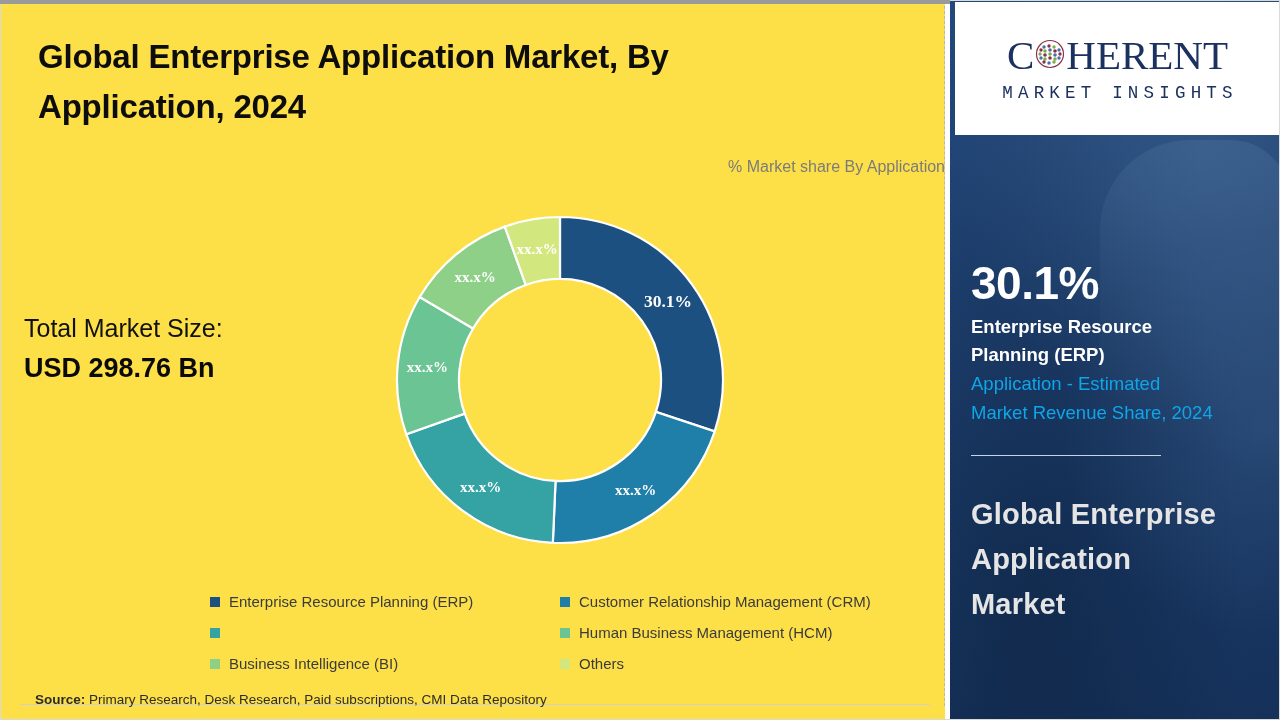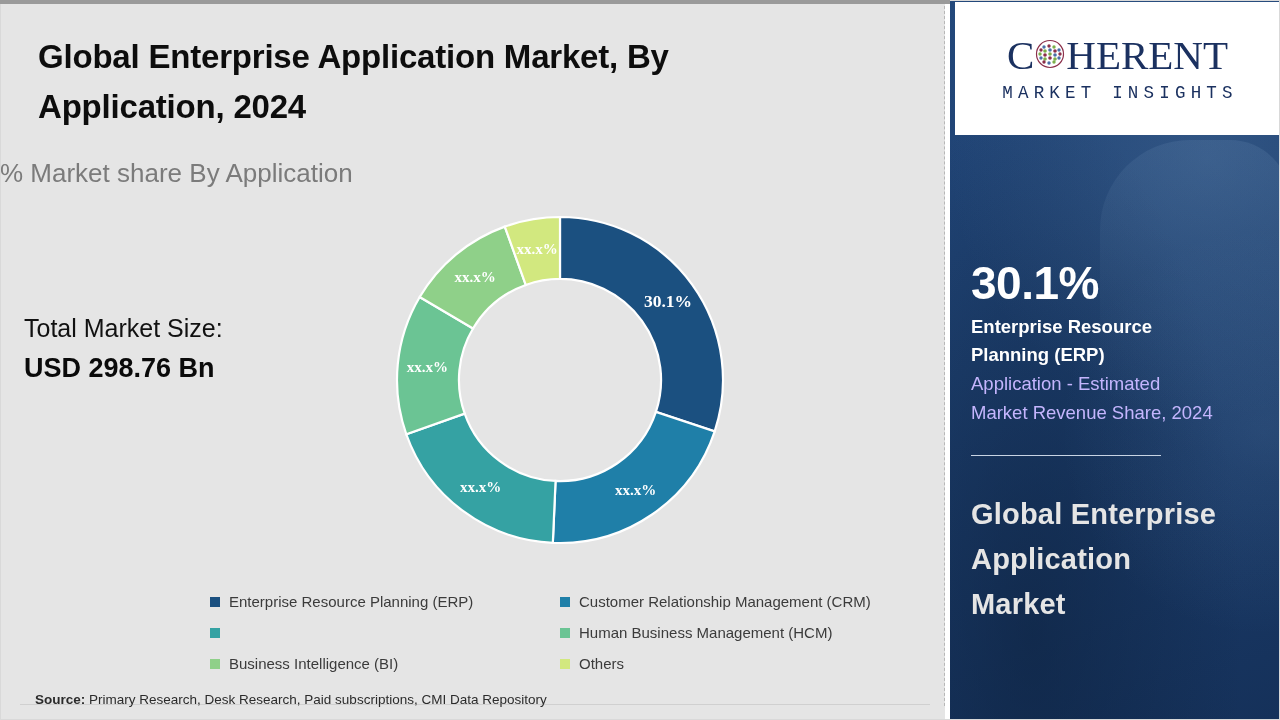--- a/index.html
+++ b/index.html
@@ -20,35 +20,35 @@
     border: 1px solid #d9d9d9;
     pointer-events: none;
   }
   #frame-top-line {
     position: absolute; left: 0; top: 0; width: 950px; height: 4px;
     background: #9a9a9a;
   }
   
   #left-panel {
     position: absolute; left: 0; top: 0; width: 945px; height: 720px;
-    background: #e5e5e5;
+    background: #fde047;
   }
   #divider-dashed {
     position: absolute; left: 944px; top: 6px; width: 0; height: 700px;
     border-left: 1px dashed #b7b7b7;
   }
   #title {
     position: absolute; left: 38px; top: 32px; width: 760px;
     font-size: 33px; font-weight: bold; line-height: 1.52;
     color: #0d0d0d; letter-spacing: -0.2px;
   }
   #subtitle {
     position: absolute; left: 0; top: 158px; width: 945px;
-    text-align: left;
-    font-size: 26px; color: #7b7b7b; font-weight: normal;
+    text-align: right;
+    font-size: 16px; color: #7b7b7b; font-weight: normal;
   }
   #total-block {
     position: absolute; left: 24px; top: 310px; width: 330px;
   }
   #total-label { font-size: 25px; color: #111111; line-height: 1.5; }
   #total-value { font-size: 27px; color: #0a0a0a; font-weight: bold; line-height: 1.5; }
 
   
   #donut-wrap {
     position: absolute; left: 395px; top: 215px; width: 330px; height: 330px;
@@ -131,21 +131,21 @@
   }
   #stat-number {
     font-size: 46px; font-weight: bold; color: #ffffff; line-height: 1.12;
     letter-spacing: -0.5px;
   }
   #stat-bold {
     font-size: 18.5px; font-weight: bold; color: #ffffff; line-height: 1.55;
     margin-top: 3px;
   }
   #stat-light {
-    font-size: 18.5px; font-weight: normal; color: #c4b5fd; line-height: 1.55;
+    font-size: 18.5px; font-weight: normal; color: #0ea5e9; line-height: 1.55;
   }
   #stat-rule {
     position: absolute; left: 21px; top: 455px; width: 190px; height: 1px;
     background: #c8d4e4;
   }
   #right-heading {
     position: absolute; left: 21px; top: 492px; width: 250px;
     font-size: 29px; font-weight: 700; color: #e5e5e5; line-height: 1.55;
     letter-spacing: 0.2px;
   }

